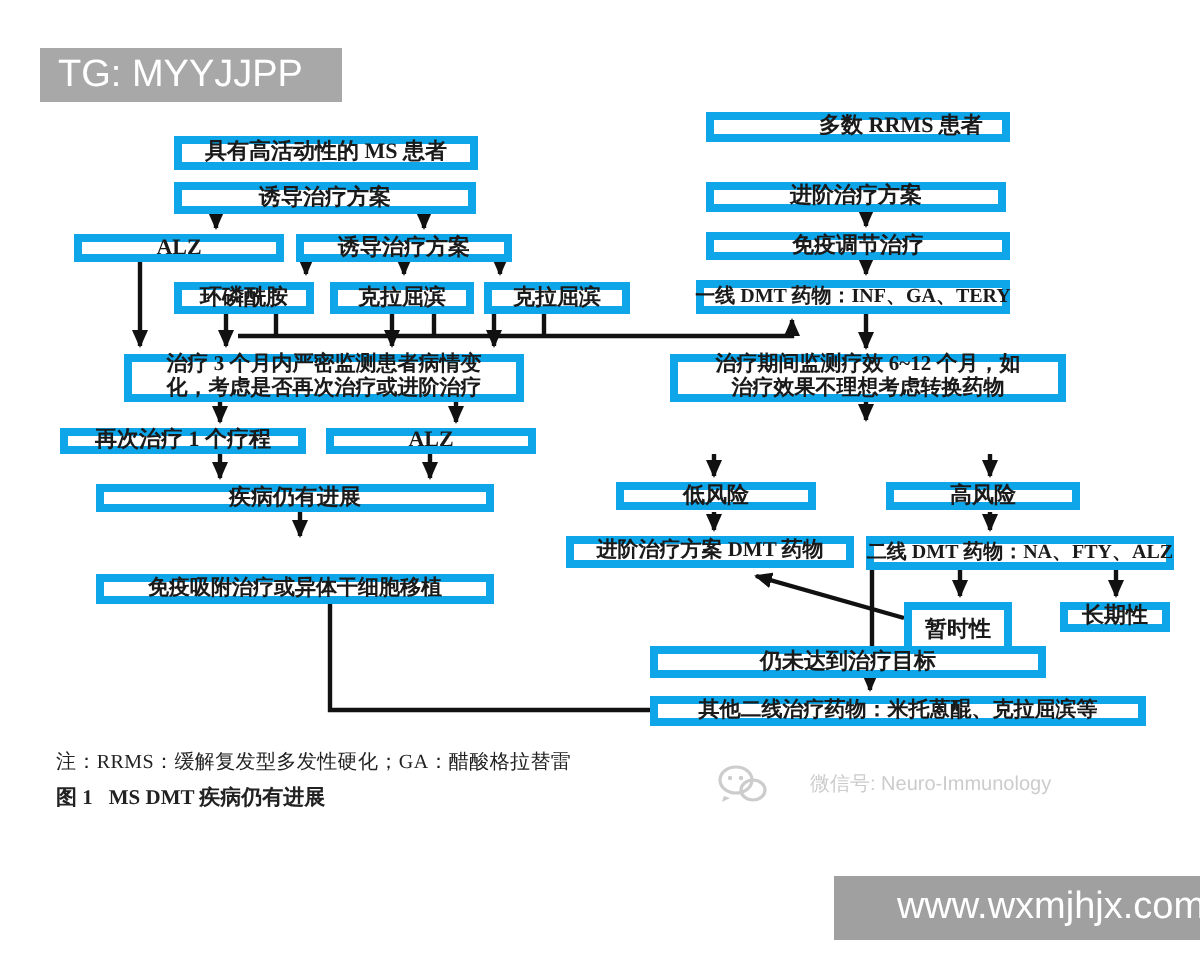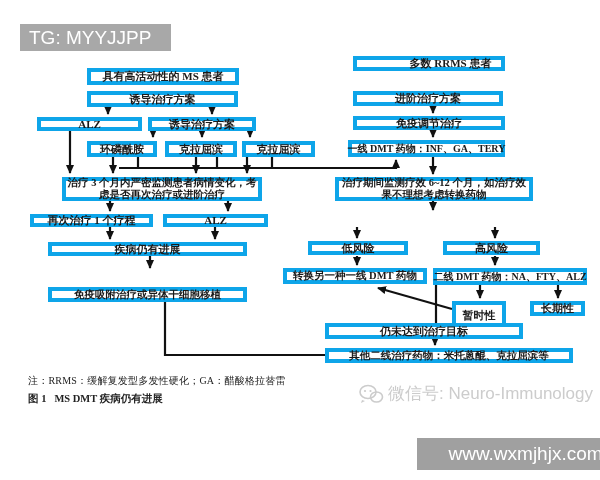--- a/index.html
+++ b/index.html
@@ -6,35 +6,35 @@
   #canvas{
     position:relative;width:600px;height:480px;background:#ffffff;overflow:hidden;
     font-family:"Liberation Serif","DejaVu Serif",serif;
   }
   .node{
     position:absolute;background:#fff;border:4px solid #0ea5e9;
     display:flex;align-items:center;justify-content:center;text-align:center;
     font-weight:700;color:#1a1a1a;font-size:11px;line-height:1.12;
     white-space:nowrap;z-index:2;box-sizing:border-box;padding:0 2px;
   }
-  .node.wrap{white-space:normal;font-size:10.5px;padding:1px 0;}
+  .node.wrap{white-space:normal;font-size:10.5px;padding:1px 16px;}
   .node.fs10{font-size:10px;}
   .node.fs105{font-size:10.5px;}
   #connectors{position:absolute;left:0;top:0;z-index:1;}
   .badge{
     position:absolute;background:#a8a8a8;color:#ffffff;
     font-family:"Liberation Sans","DejaVu Sans",sans-serif;
     display:flex;align-items:center;z-index:3;padding-left:20px;
   }
   #tg-badge{left:20px;top:8px;width:142px;height:27px;font-size:19px;padding-left:9px;margin-top:16px;}
   #site-badge{left:417px;top:438px;width:177px;height:32px;font-size:19px;justify-content:center;background:#a0a0a0;}
   #wechat-mark{
-    position:absolute;left:358px;top:382px;display:flex;align-items:center;gap:4px;
+    position:absolute;left:358px;top:382px;display:flex;align-items:center;gap:21px;
     color:#cccccc;font-family:"Liberation Sans","DejaVu Sans",sans-serif;
-    font-size:17px;z-index:3;
+    font-size:10px;z-index:3;
   }
   #notes{
     position:absolute;left:28px;top:374px;color:#222;z-index:2;
     font-family:"Liberation Serif","DejaVu Serif",serif;
   }
   #note-abbrev{font-size:10px;letter-spacing:.2px;}
   #fig-caption{font-size:10.5px;font-weight:700;margin-top:4px;}
   #fig-caption .cap-text{margin-left:8px;}
 </style>
 </head>
@@ -104,21 +104,21 @@
   <div class="node" style="left:48px;top:242px;width:199px;height:14px;">疾病仍有进展</div>
   <div class="node fs105" style="left:48px;top:271px;width:199px;height:15px;margin-top:16px;">免疫吸附治疗或异体干细胞移植</div>
 
   <div class="node" style="left:353px;top:56px;width:152px;height:15px;padding-left:45px;">多数 RRMS 患者</div>
   <div class="node" style="left:353px;top:91px;width:150px;height:15px;">进阶治疗方案</div>
   <div class="node" style="left:353px;top:116px;width:152px;height:14px;">免疫调节治疗</div>
   <div class="node fs10" style="left:348px;top:140px;width:157px;height:17px;">一线 DMT 药物：INF、GA、TERY</div>
   <div class="node wrap" style="left:335px;top:177px;width:198px;height:24px;">治疗期间监测疗效 6~12 个月，如治疗效果不理想考虑转换药物</div>
   <div class="node" style="left:308px;top:241px;width:100px;height:14px;">低风险</div>
   <div class="node" style="left:443px;top:241px;width:97px;height:14px;">高风险</div>
-  <div class="node fs105" style="left:283px;top:268px;width:144px;height:16px;">转换另一种一线 DMT 药物</div>
+  <div class="node fs105" style="left:283px;top:268px;width:144px;height:16px;">进阶治疗方案 DMT 药物</div>
   <div class="node fs10" style="left:433px;top:268px;width:154px;height:17px;">二线 DMT 药物：NA、FTY、ALZ</div>
   <div class="node" style="left:452px;top:301px;width:54px;height:29px;">暂时性</div>
   <div class="node" style="left:530px;top:301px;width:55px;height:15px;">长期性</div>
   <div class="node" style="left:325px;top:323px;width:198px;height:16px;">仍未达到治疗目标</div>
   <div class="node fs105" style="left:325px;top:348px;width:248px;height:15px;">其他二线治疗药物：米托蒽醌、克拉屈滨等</div>
 
   <div id="notes">
     <div id="note-abbrev">注：RRMS：缓解复发型多发性硬化；GA：醋酸格拉替雷</div>
     <div id="fig-caption">
       <span class="cap-label">图 1</span><span class="cap-text">MS DMT 疾病仍有进展</span>

